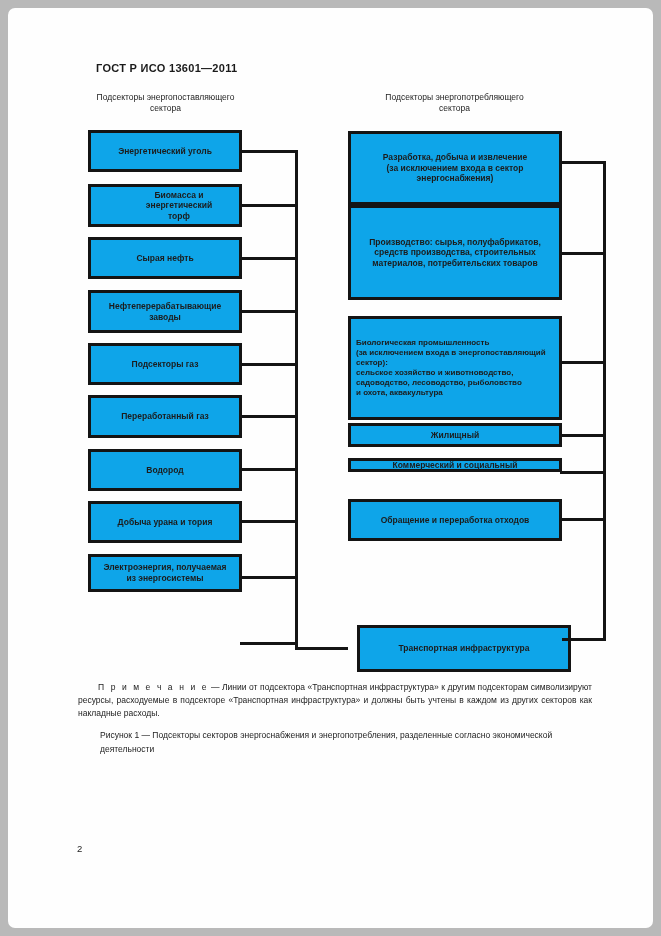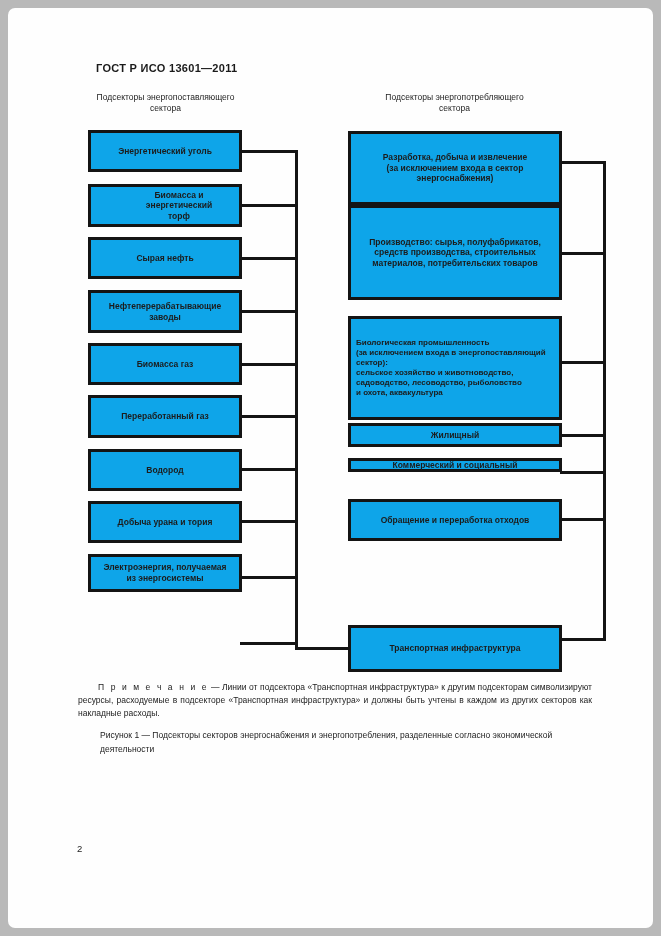--- a/index.html
+++ b/index.html
@@ -66,21 +66,21 @@
 сектора</div>
   <div class="col-header right">Подсекторы энергопотребляющего
 сектора</div>
 
   <div class="box lcol" style="top:130px;height:42px;">Энергетический уголь</div>
   <div class="box lcol" style="top:184px;height:43px;padding-left:34px;">Биомасса и энергетический
 торф</div>
   <div class="box lcol" style="top:237px;height:42px;">Сырая нефть</div>
   <div class="box lcol" style="top:290px;height:43px;">Нефтеперерабатывающие
 заводы</div>
-  <div class="box lcol" style="top:343px;height:42px;">Биомасса газ</div>
+  <div class="box lcol" style="top:343px;height:42px;">Подсекторы газ</div>
   <div class="box lcol" style="top:395px;height:43px;">Переработанный газ</div>
   <div class="box lcol" style="top:449px;height:42px;">Водород</div>
   <div class="box lcol" style="top:501px;height:42px;">Добыча урана и тория</div>
   <div class="box lcol" style="top:554px;height:38px;">Электроэнергия, получаемая
 из энергосистемы</div>
 
   <div class="box rcol" style="top:131px;height:74px;">Разработка, добыча и извлечение
 (за исключением входа в сектор
 энергоснабжения)</div>
   <div class="box rcol" style="top:205px;height:95px;">Производство: сырья, полуфабрикатов,
@@ -88,21 +88,21 @@
 материалов, потребительских товаров</div>
   <div class="box rcol align-left" style="top:316px;height:104px;">Биологическая промышленность
 (за исключением входа в энергопоставляющий
 сектор):
 сельское хозяйство и животноводство,
 садоводство, лесоводство, рыболовство
 и охота, аквакультура</div>
   <div class="box rcol" style="top:423px;height:24px;">Жилищный</div>
   <div class="box rcol" style="top:458px;height:14px;">Коммерческий и социальный</div>
   <div class="box rcol" style="top:499px;height:42px;">Обращение и переработка отходов</div>
-  <div class="box rcol" style="top:625px;height:47px;">Транспортная инфраструктура</div>
+  <div class="box rcol" style="top:625px;height:47px;margin-left:9px;">Транспортная инфраструктура</div>
 
   <div class="hline" style="left:240px;top:150px;width:55px;"></div>
   <div class="hline" style="left:240px;top:204px;width:55px;"></div>
   <div class="hline" style="left:240px;top:257px;width:55px;"></div>
   <div class="hline" style="left:240px;top:310px;width:55px;"></div>
   <div class="hline" style="left:240px;top:363px;width:55px;"></div>
   <div class="hline" style="left:240px;top:415px;width:55px;"></div>
   <div class="hline" style="left:240px;top:468px;width:55px;"></div>
   <div class="hline" style="left:240px;top:520px;width:55px;"></div>
   <div class="hline" style="left:240px;top:576px;width:55px;"></div>

